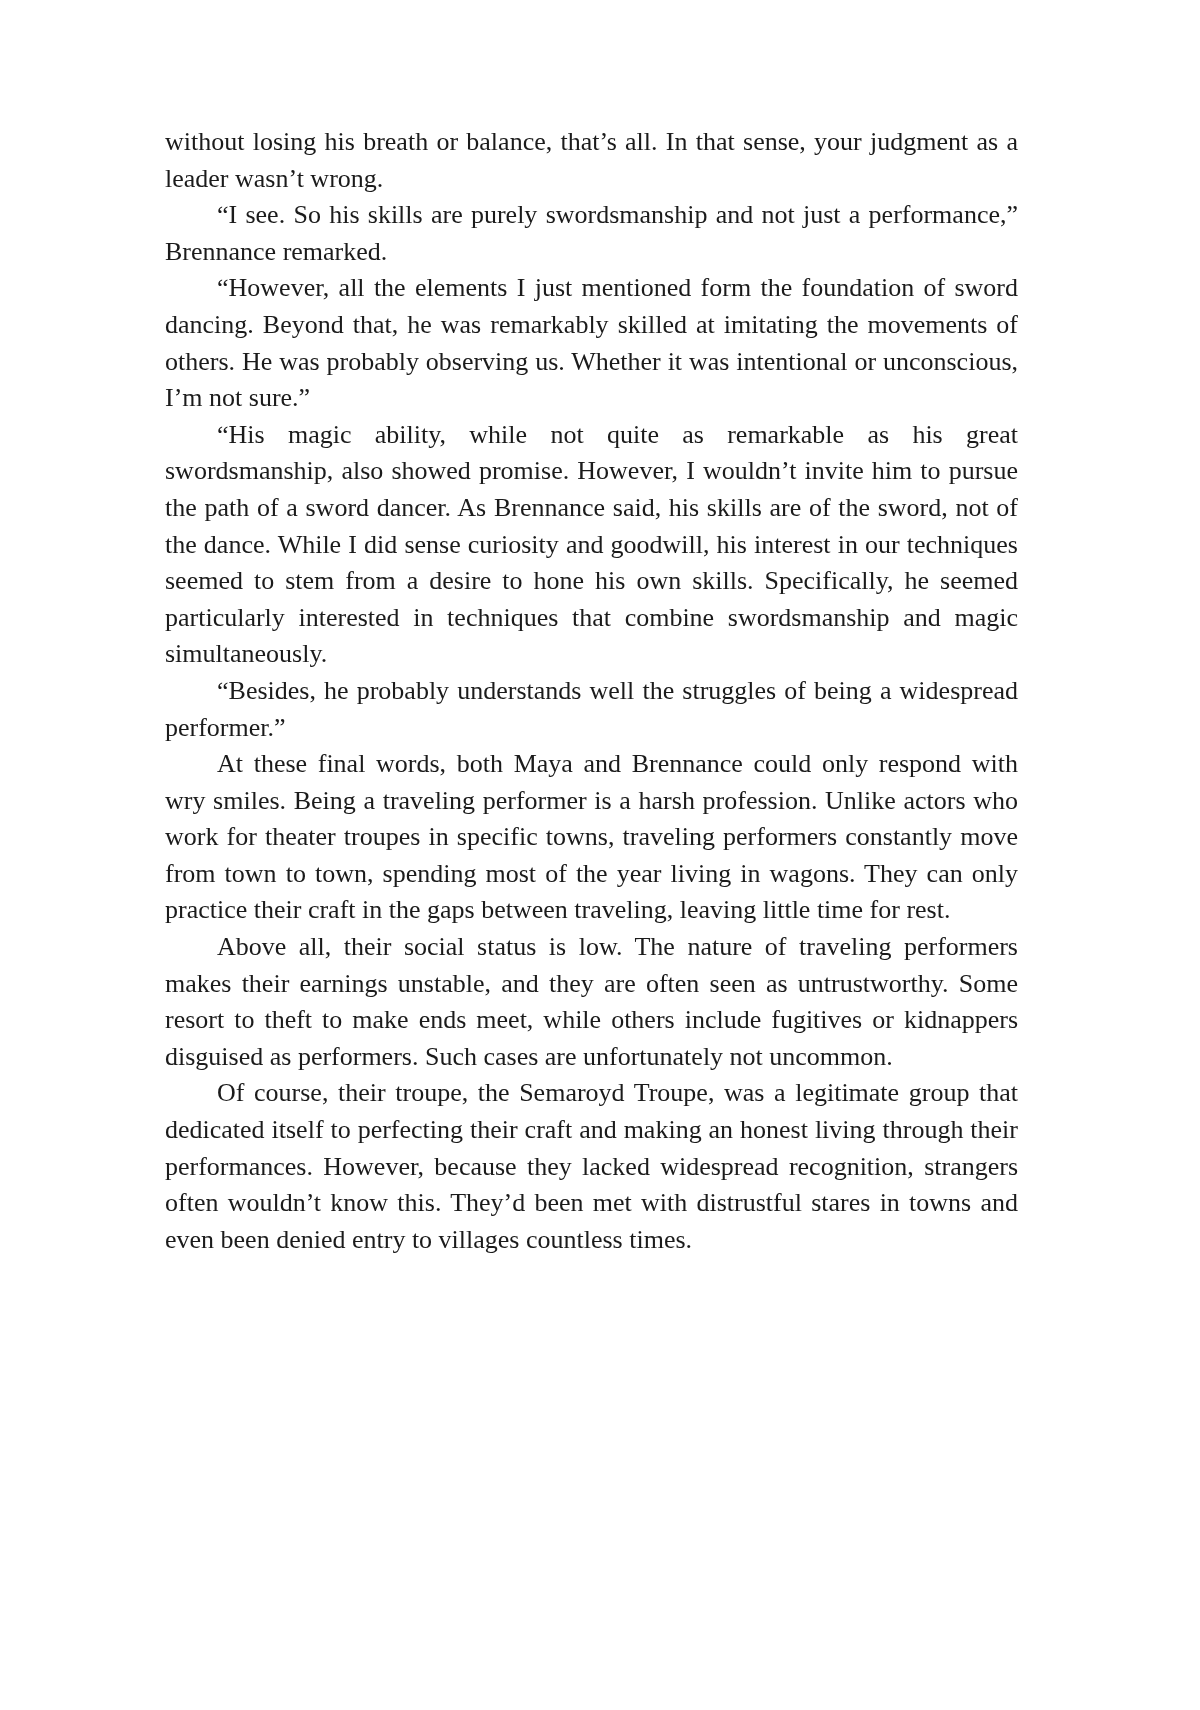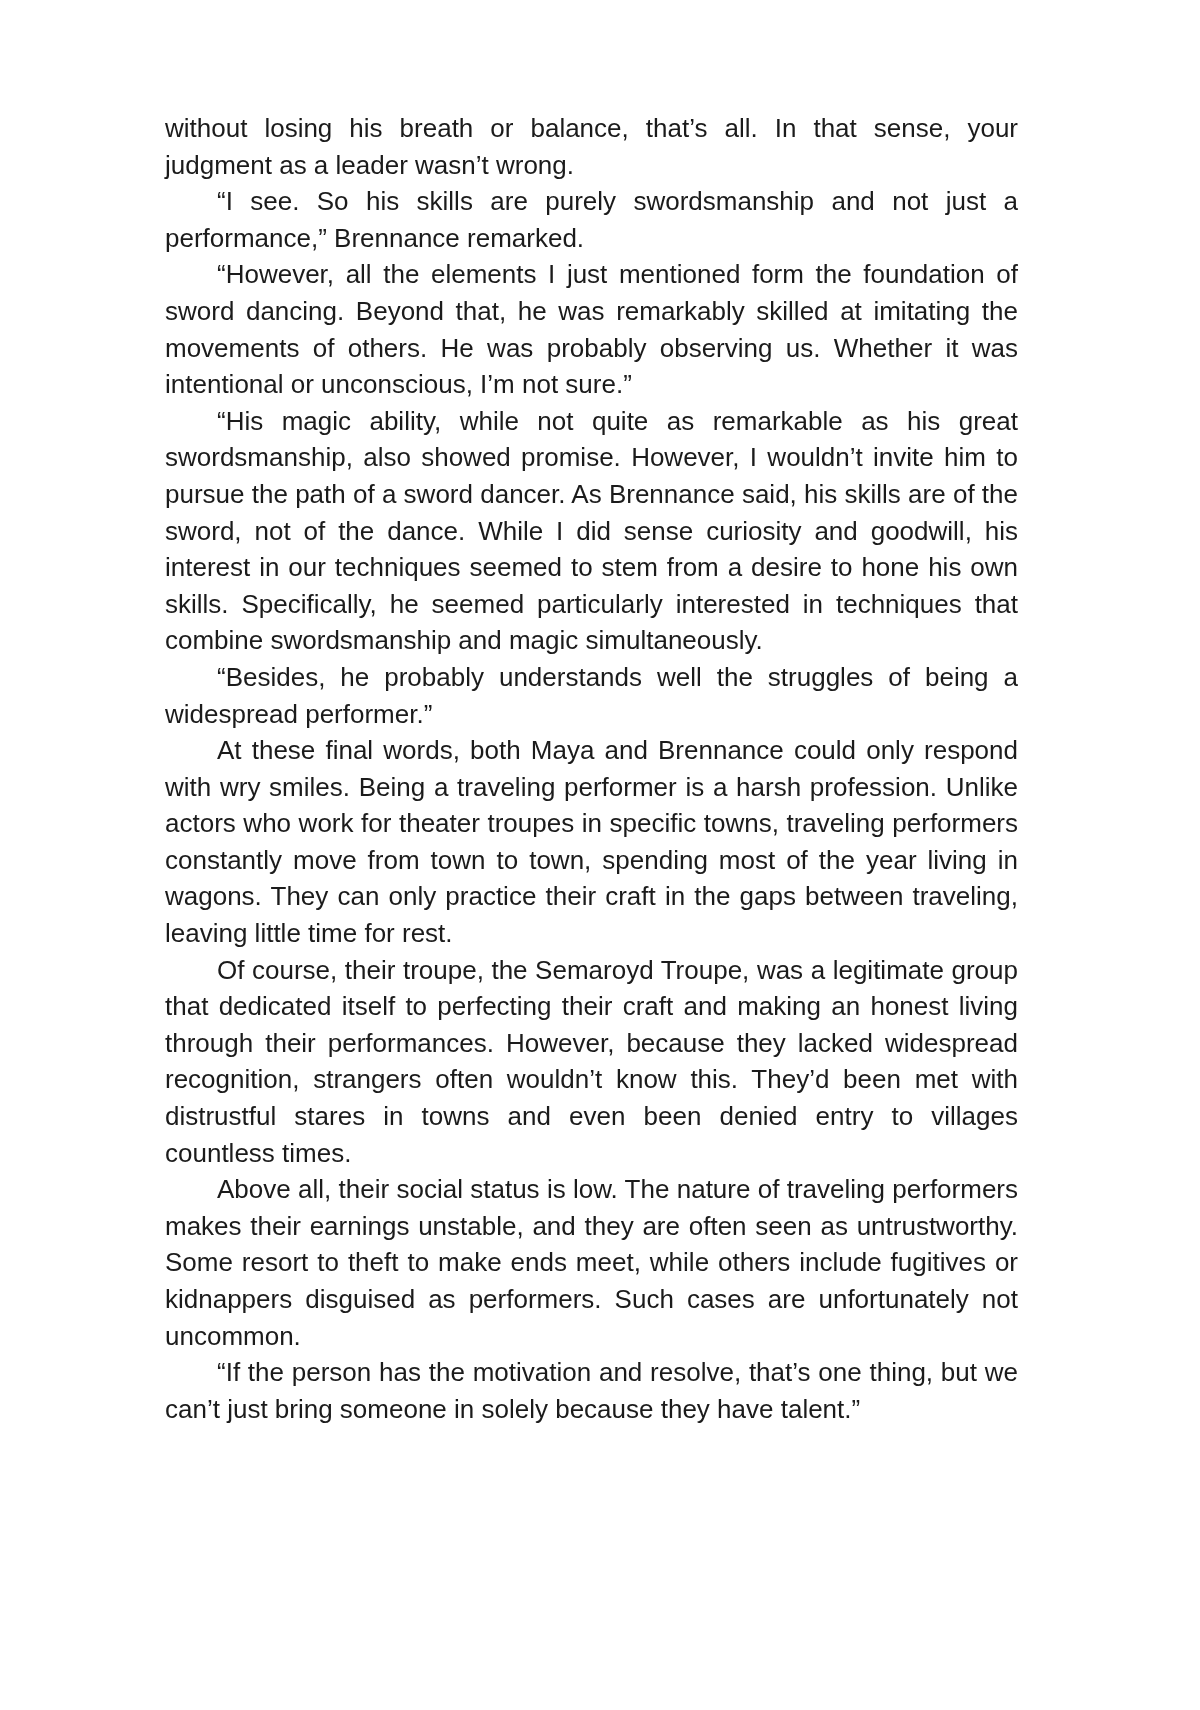--- a/index.html
+++ b/index.html
@@ -10,23 +10,23 @@
   .page {
     position: relative;
     width: 1200px;
     height: 1710px;
     background: #ffffff;
     overflow: hidden;
   }
   .text-block {
     position: absolute;
     left: 165px;
-    top: 110px;
+    top: 124px;
     width: 853px;
-    font-family: Liberation Sans, sans-serif;
+    font-family: Liberation Serif, serif;
     font-size: 26px;
     line-height: 36.6px;
     color: #1b1b1b;
     text-align: justify;
     text-justify: inter-word;
   }
   .text-block p {
     margin: 0;
     padding: 0;
   }
@@ -38,17 +38,16 @@
 <body>
 
 <div class="page">
   <div class="text-block" id="text-block">
       <p class="para">without losing his breath or balance, that’s all. In that sense, your judgment as a leader wasn’t wrong.</p>
       <p class="para indent">“I see. So his skills are purely swordsmanship and not just a performance,” Brennance remarked.</p>
       <p class="para indent">“However, all the elements I just mentioned form the foundation of sword dancing. Beyond that, he was remarkably skilled at imitating the movements of others. He was probably observing us. Whether it was intentional or unconscious, I’m not sure.”</p>
       <p class="para indent">“His magic ability, while not quite as remarkable as his great swordsmanship, also showed promise. However, I wouldn’t invite him to pursue the path of a sword dancer. As Brennance said, his skills are of the sword, not of the dance. While I did sense curiosity and goodwill, his interest in our techniques seemed to stem from a desire to hone his own skills. Specifically, he seemed particularly interested in techniques that combine swordsmanship and magic simultaneously.</p>
       <p class="para indent">“Besides, he probably understands well the struggles of being a widespread performer.”</p>
       <p class="para indent">At these final words, both Maya and Brennance could only respond with wry smiles. Being a traveling performer is a harsh profession. Unlike actors who work for theater troupes in specific towns, traveling performers constantly move from town to town, spending most of the year living in wagons. They can only practice their craft in the gaps between traveling, leaving little time for rest.</p>
+      <p class="para indent">Above all, their social status is low. The nature of traveling performers makes their earnings unstable, and they are often seen as untrustworthy. Some resort to theft to make ends meet, while others include fugitives or kidnappers disguised as performers. Such cases are unfortunately not uncommon.</p>
       <p class="para indent">Of course, their troupe, the Semaroyd Troupe, was a legitimate group that dedicated itself to perfecting their craft and making an honest living through their performances. However, because they lacked widespread recognition, strangers often wouldn’t know this. They’d been met with distrustful stares in towns and even been denied entry to villages countless times.</p>
-      <p class="para indent">Above all, their social status is low. The nature of traveling performers makes their earnings unstable, and they are often seen as untrustworthy. Some resort to theft to make ends meet, while others include fugitives or kidnappers disguised as performers. Such cases are unfortunately not uncommon.</p>
-      <p class="para indent">“If the person has the motivation and resolve, that’s one thing, but we can’t just bring someone in solely because they have talent.”</p>
     </div>
 </div>
 
 </body></html>

